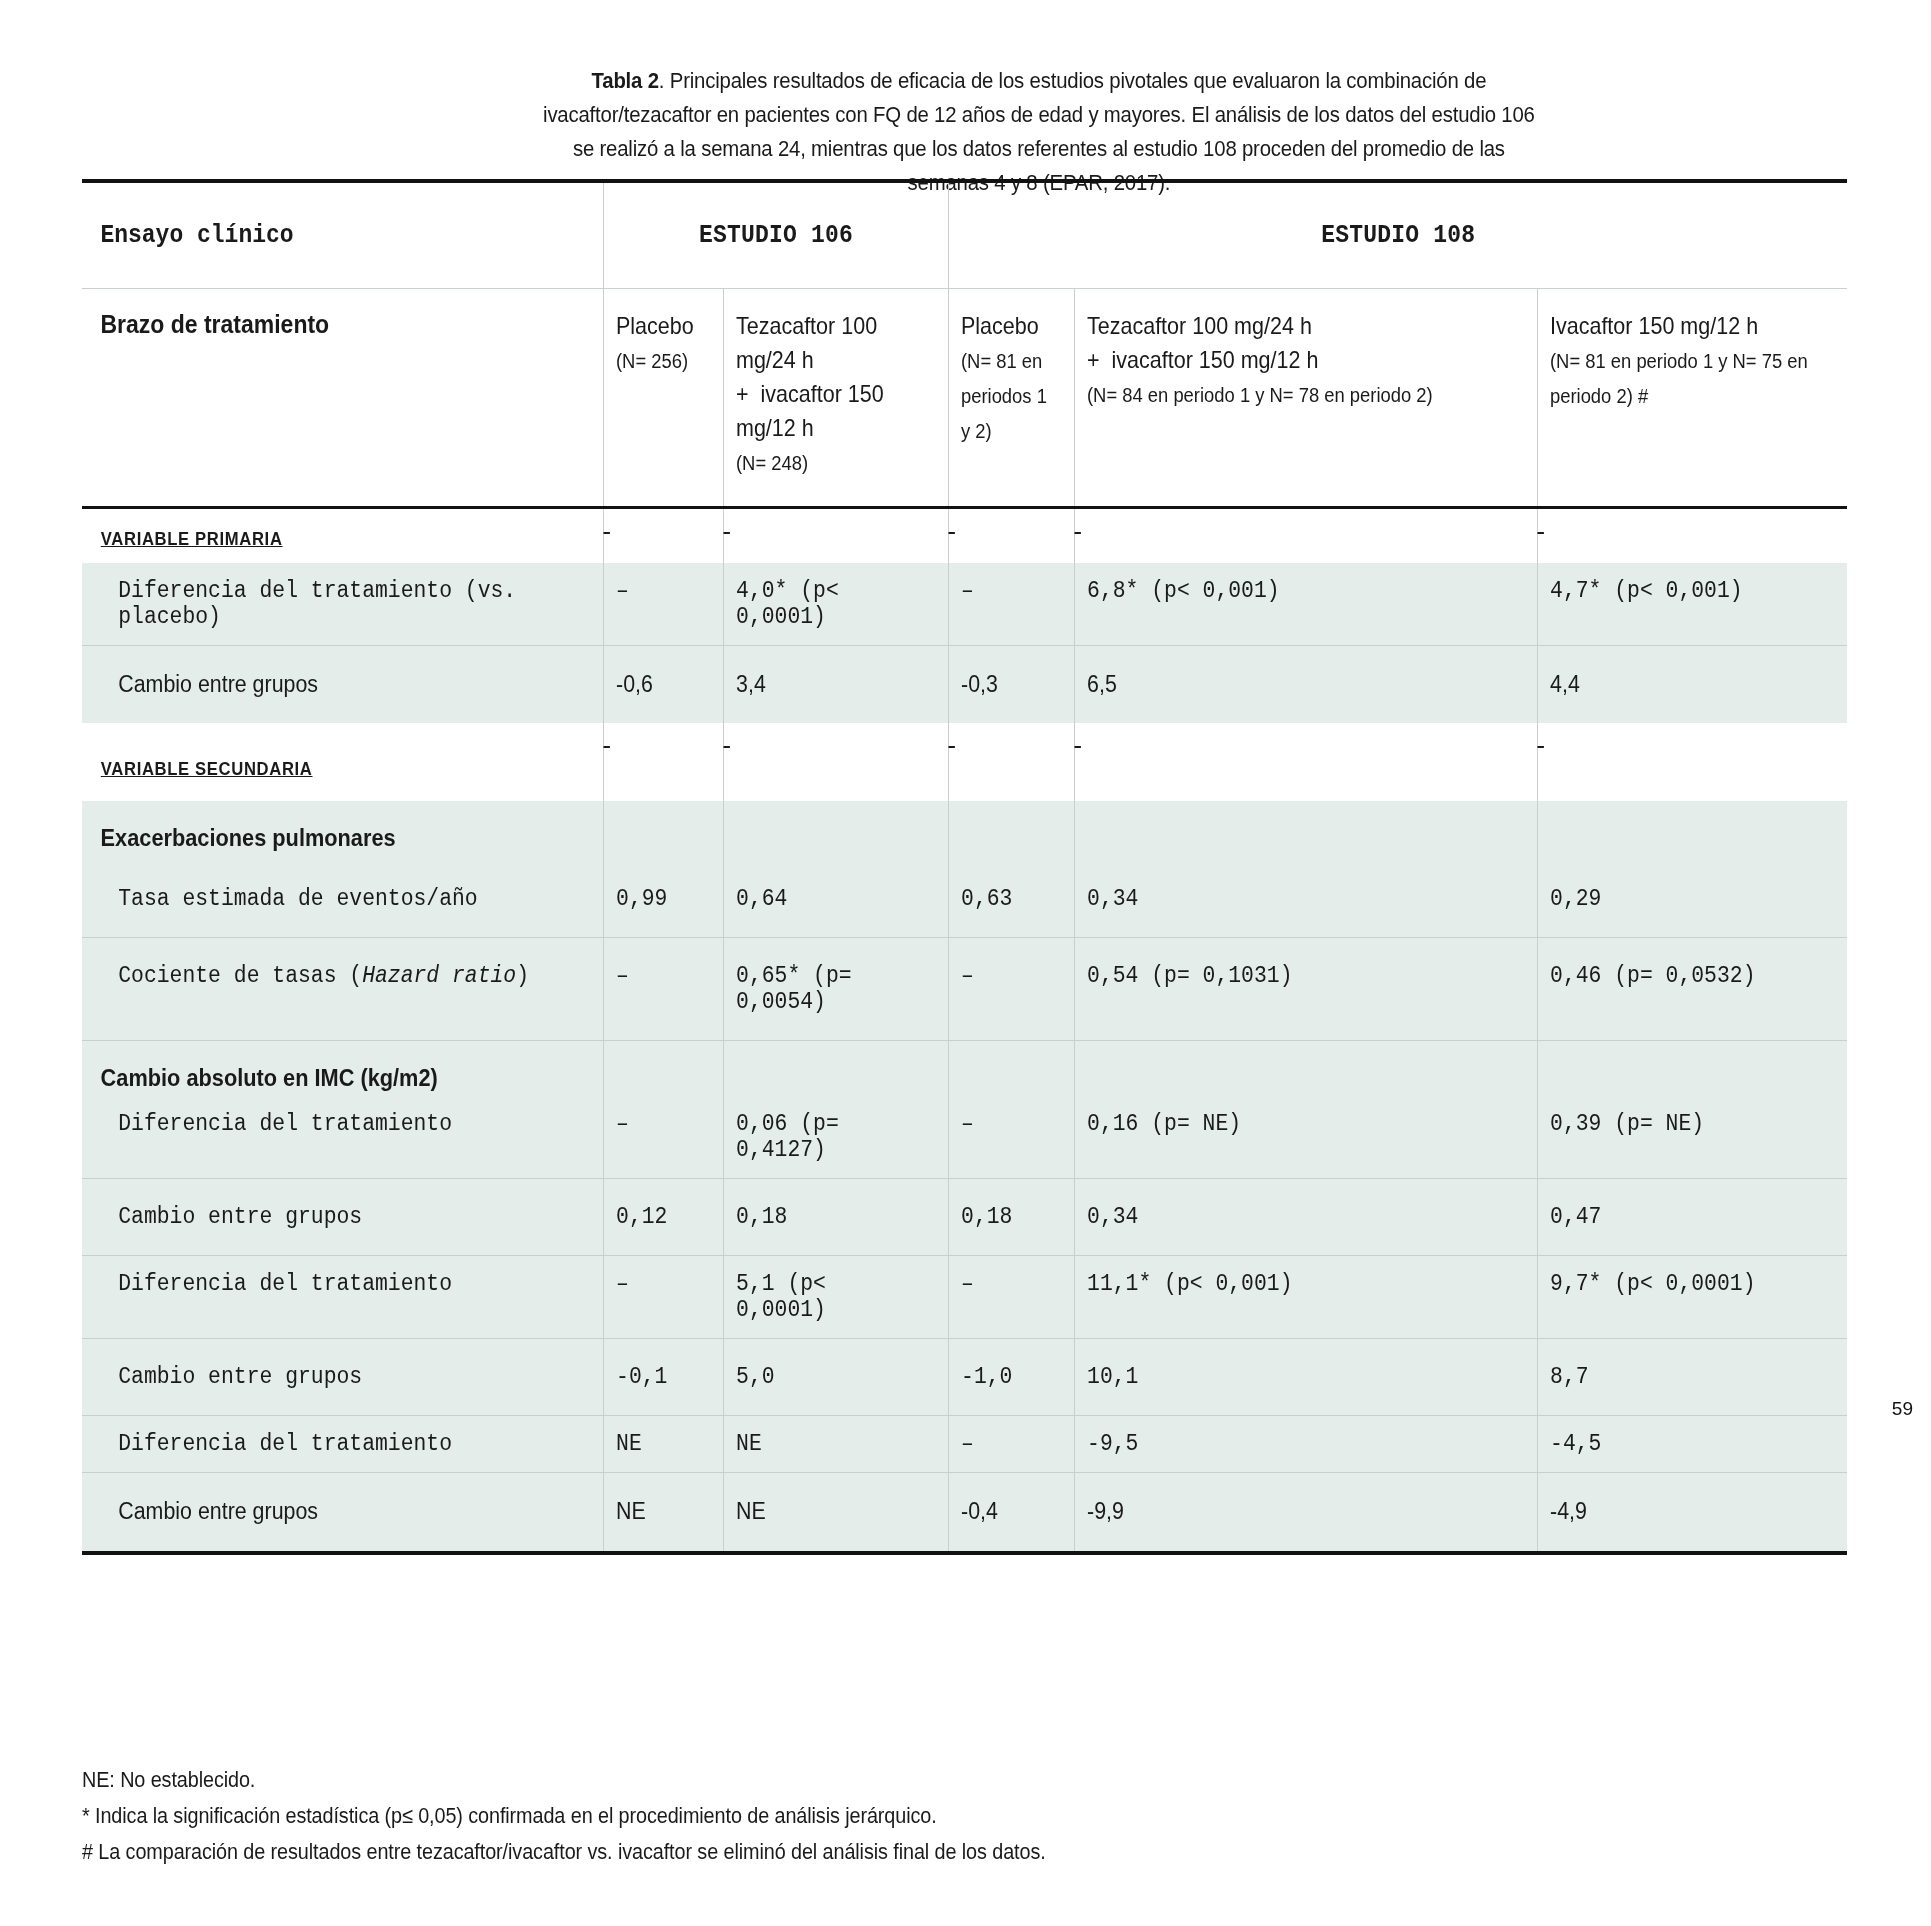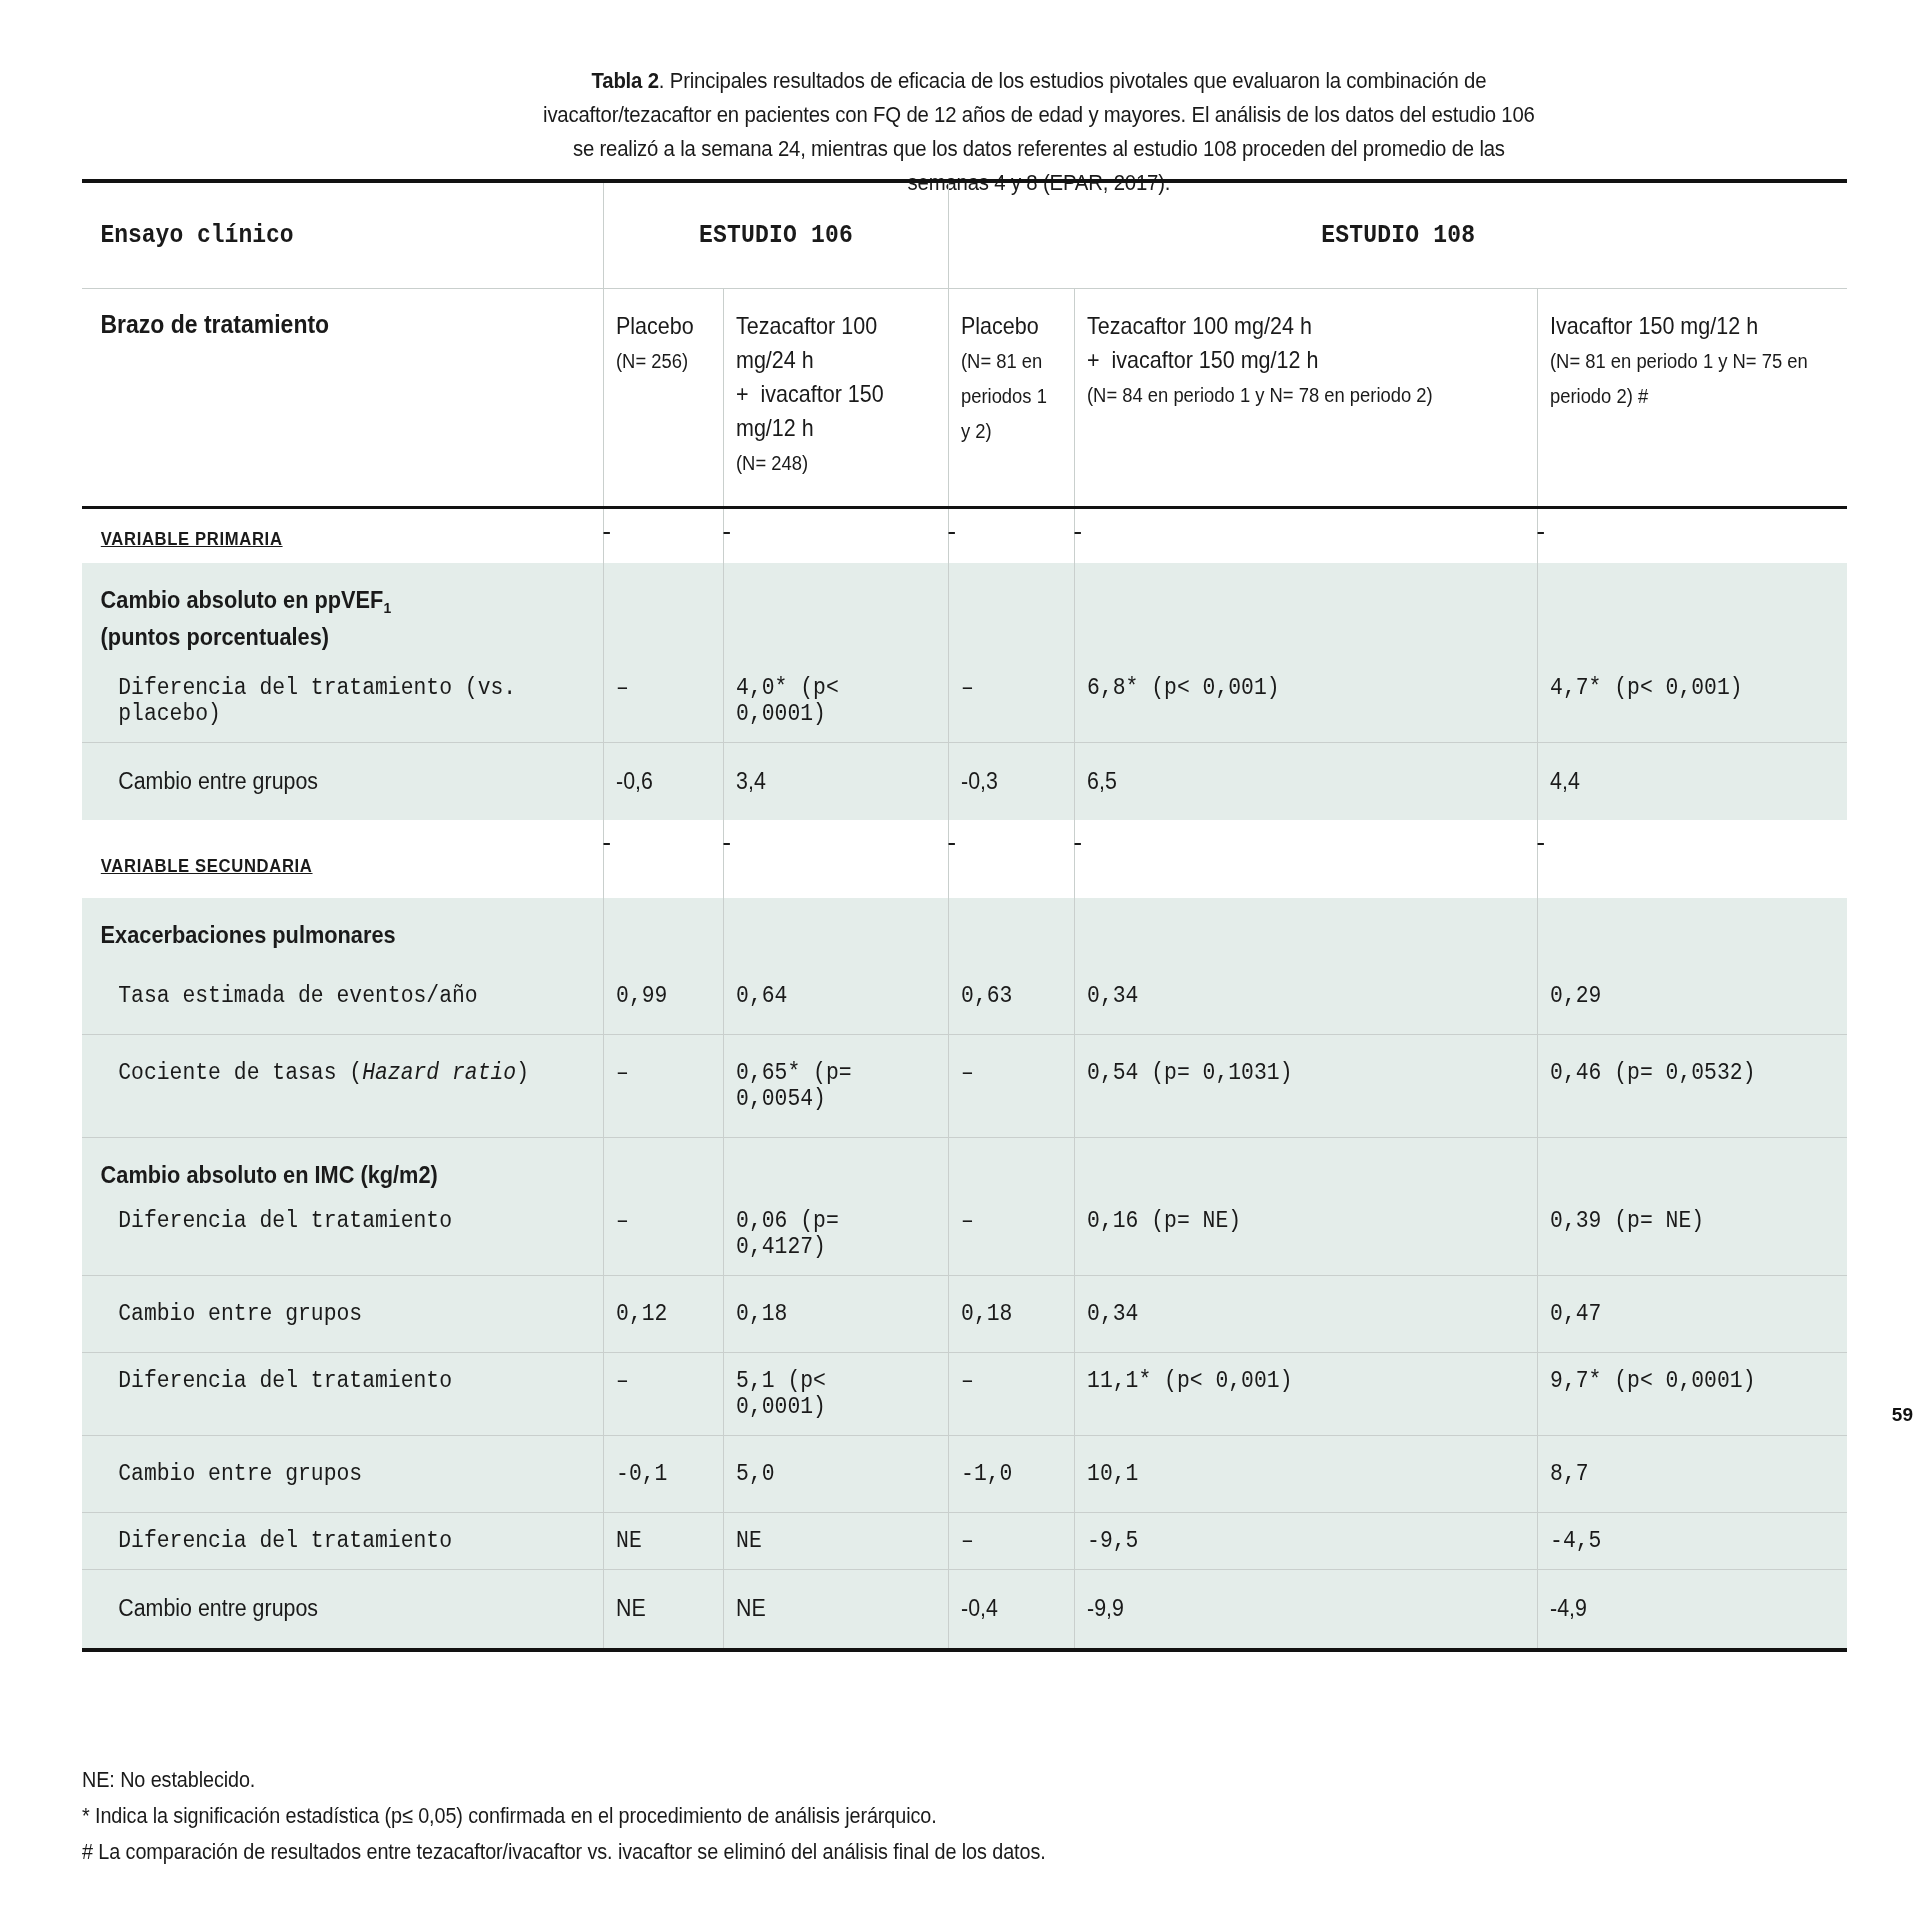--- a/index.html
+++ b/index.html
@@ -134,23 +134,23 @@
     position:absolute;
     left:82px; top:1762px; width:1727px;
     font-size:22px;
     line-height:36px;
     letter-spacing:-0.1px;
     transform:scaleX(0.9);
     transform-origin:left top;
   }
   .pageno {
     position:absolute;
-    right:18px; bottom:14px;
+    right:18px; bottom:20px;
     font-size:19px;
-    font-weight:700;
+    font-weight:400;
     color:#111;
   }
 </style>
 </head>
 <body>
 
 <div class="page">
 
   <div class="caption">
     <b>Tabla 2</b><span>. Principales resultados de eficacia de los estudios pivotales que evaluaron la combinación de ivacaftor/tezacaftor en pacientes con FQ de 12 años de edad y mayores. El análisis de los datos del estudio 106 se realizó a la semana 24, mientras que los datos referentes al estudio 108 proceden del promedio de las semanas 4 y 8 (EPAR, 2017).</span>
@@ -220,33 +220,20 @@
           <td class="white">
             <div class="sec">VARIABLE PRIMARIA</div>
           </td>
           <td class="white vline blank">&nbsp;</td>
           <td class="white vline blank">&nbsp;</td>
           <td class="white vline blank">&nbsp;</td>
           <td class="white vline blank">&nbsp;</td>
           <td class="white vline blank">&nbsp;</td>
         </tr>
 
-        <tr>
-          <td class="mint">
-            <div class="grp">
-              <span>Cambio absoluto en ppVEF</span><sub>1</sub><br>
-              <span>(puntos porcentuales)</span>
-            </div>
-          </td>
-          <td class="mint vline blank">&nbsp;</td>
-          <td class="mint vline blank">&nbsp;</td>
-          <td class="mint vline blank">&nbsp;</td>
-          <td class="mint vline blank">&nbsp;</td>
-          <td class="mint vline blank">&nbsp;</td>
-        </tr>
 
         <tr class="hair">
           <td class="mint">
               <div class="sub">Diferencia del tratamiento (vs. placebo)</div>
             </td>
           <td class="mint vline">
               <div class="val">–</div>
             </td>
           <td class="mint vline">
               <div class="val">4,0* (p&lt; 0,0001)</div>

